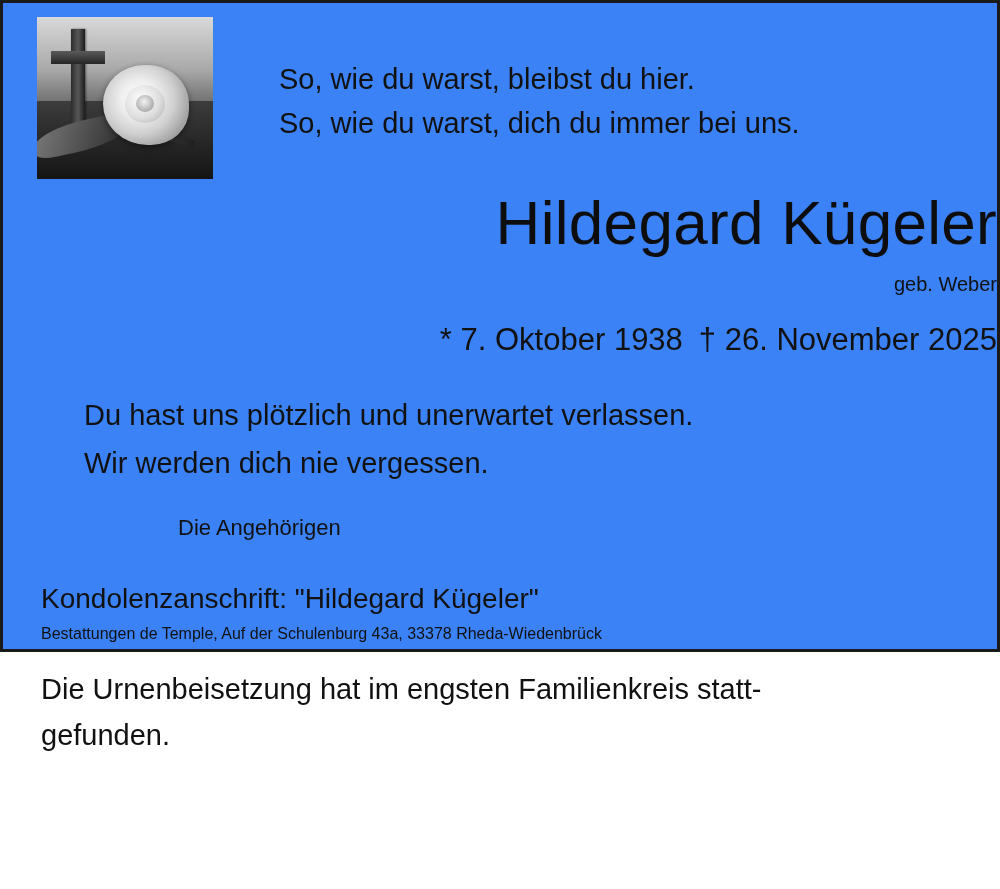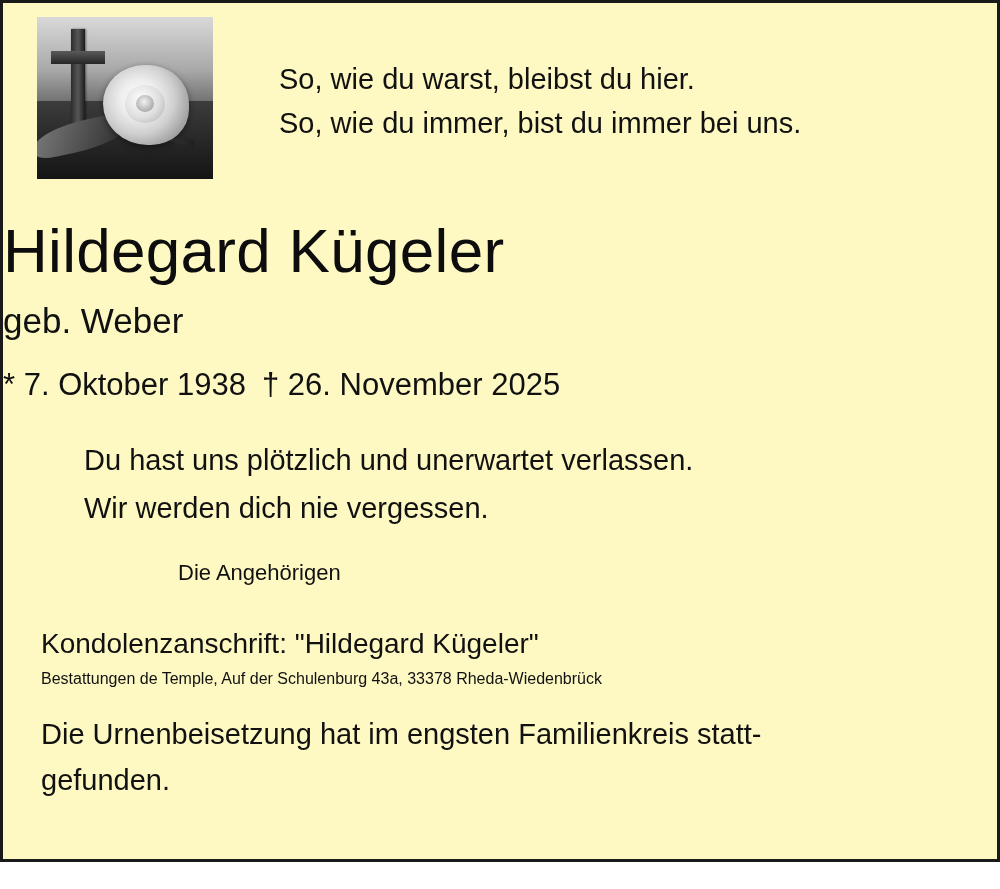--- a/index.html
+++ b/index.html
@@ -11,23 +11,23 @@
     width: 1000px;
     height: 889px;
     font-family: "Liberation Sans", sans-serif;
     color: #111111;
     overflow: hidden;
   }
   .obituary {
     position: relative;
     box-sizing: border-box;
     width: 1000px;
-    height: 862px;
+    height: 652px;
     border: 3px solid #1a1a1a;
-    background: #fef9c3;
+    background: #3b82f6;
     padding: 0;
   }
 
   
   .top-row {
     display: flex;
     align-items: flex-start;
     padding: 14px 22px 0 34px;
   }
   .memorial-image {
@@ -120,32 +120,32 @@
     padding-top: 40px;
   }
   .verse-line {
     font-size: 29px;
     line-height: 1.52;
     color: #111111;
   }
 
   
   .name-block {
-    text-align: left;
-    margin-top: 38px;
+    text-align: right;
+    margin-top: 10px;
   }
   .deceased-name {
     font-size: 62px;
     font-weight: 400;
     letter-spacing: 0.3px;
     line-height: 1.1;
     color: #0d0d0d;
   }
   .maiden-name {
-    font-size: 35px;
+    font-size: 20px;
     margin-top: 16px;
     color: #111111;
   }
   .dates {
     font-size: 31px;
     margin-top: 26px;
     color: #111111;
   }
   .dates .sep { display: inline-block; width: 16px; }
 
@@ -205,21 +205,21 @@
       <div class="sky"></div>
       <div class="ground"></div>
       <div class="cross"></div>
       <div class="leaf"></div>
       <div class="stem"></div>
       <div class="rose"></div>
     </div>
 
     <div class="verse">
       <div class="verse-line">So, wie du warst, bleibst du hier.</div>
-      <div class="verse-line">So, wie du immer, bist du immer bei uns.</div>
+      <div class="verse-line">So, wie du warst, dich du immer bei uns.</div>
     </div>
   </div>
 
   <div class="name-block">
     <div class="deceased-name">Hildegard Kügeler</div>
     <div class="maiden-name">geb. Weber</div>
     <div class="dates">
       <span>* 7. Oktober 1938</span><span class="sep"></span><span>† 26. November 2025</span>
     </div>
   </div>

